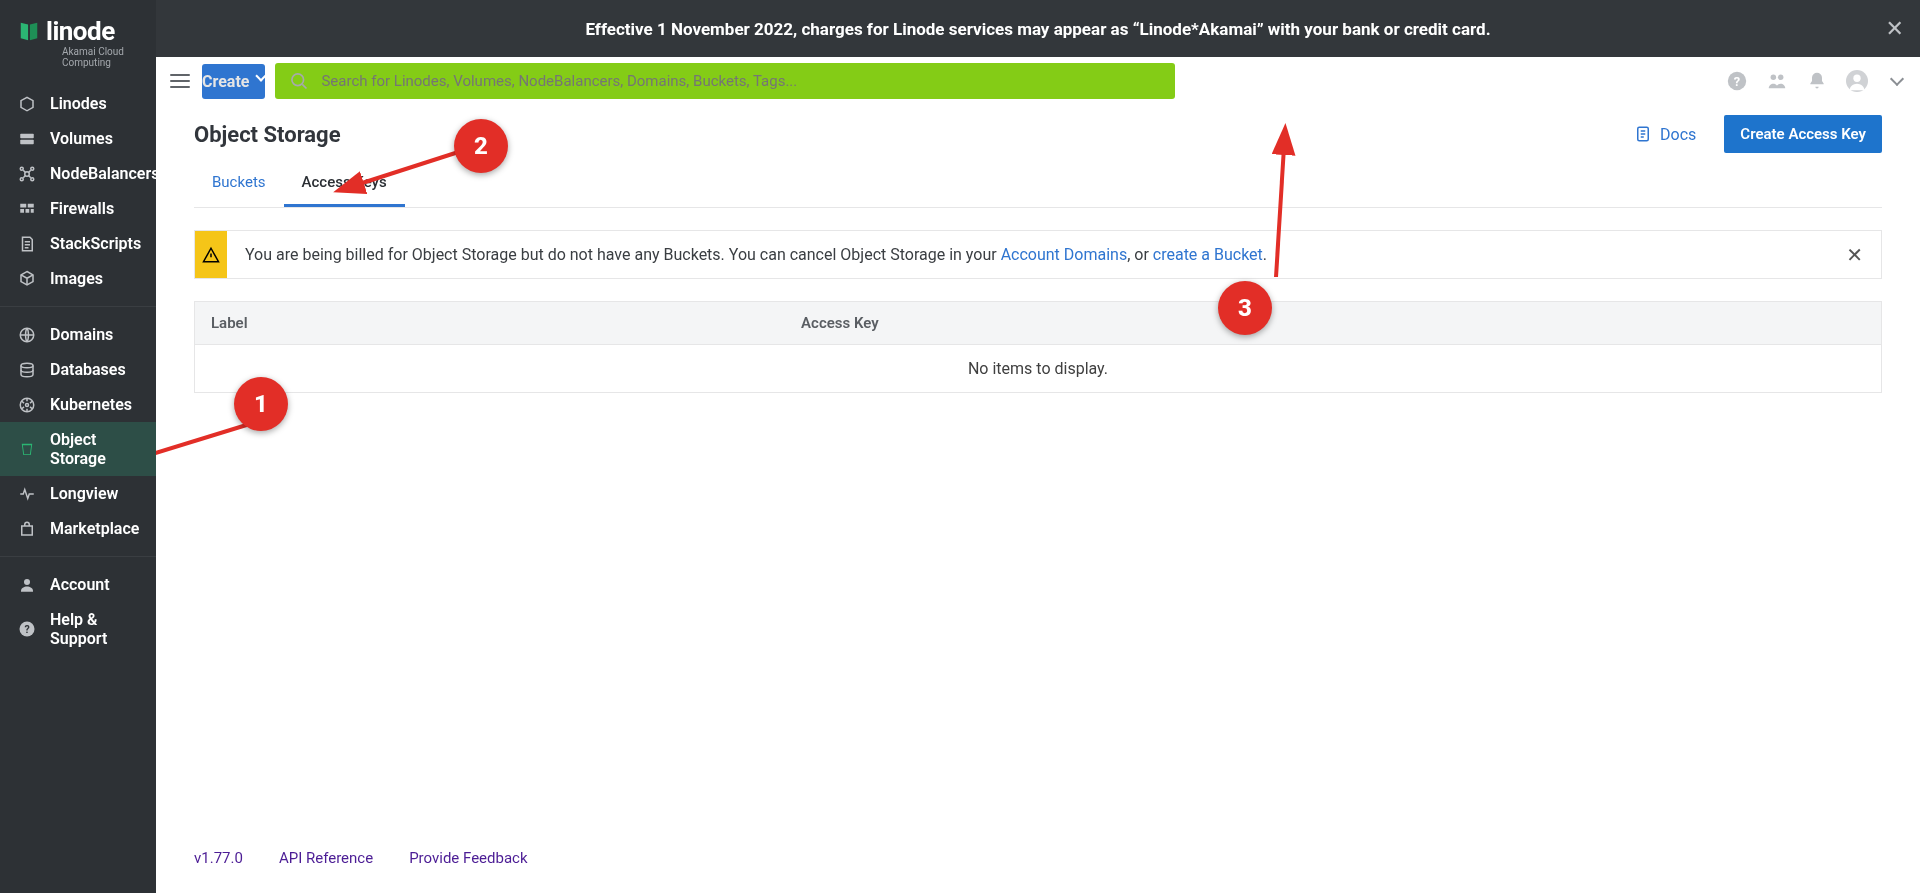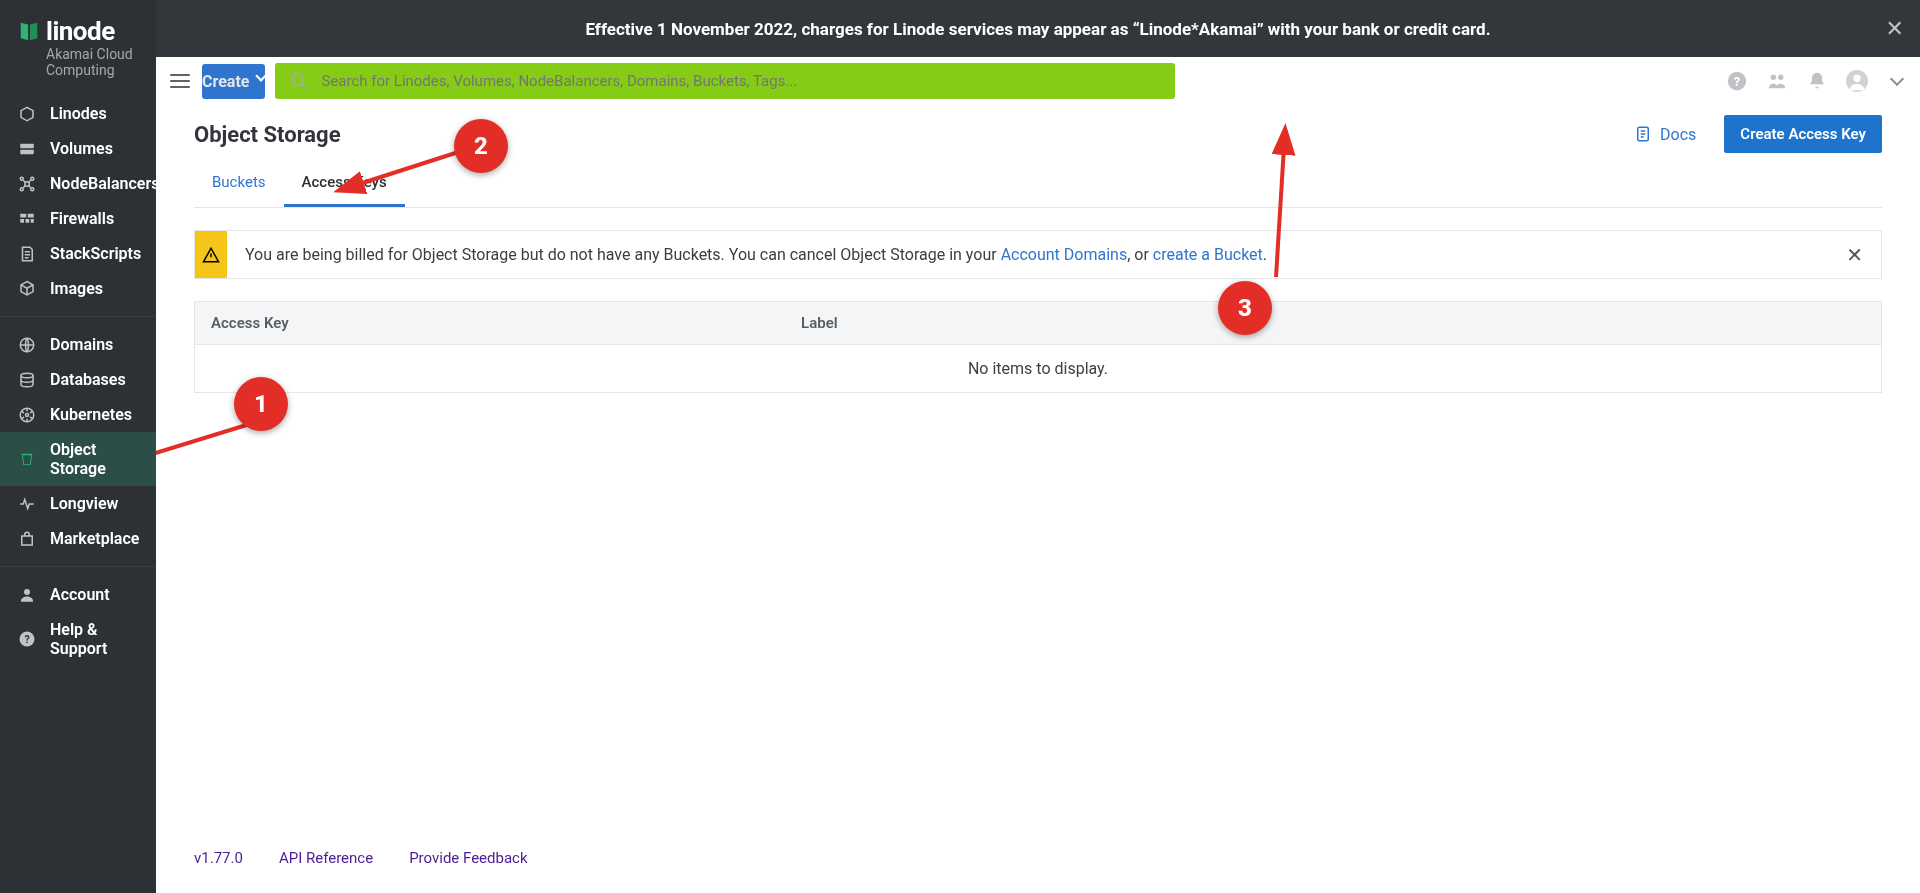--- a/index.html
+++ b/index.html
@@ -23,21 +23,21 @@
   }
   *{box-sizing:border-box;font-family:-apple-system,BlinkMacSystemFont,"Segoe UI",Roboto,Helvetica,Arial,sans-serif;}
   html,body{margin:0;padding:0;height:100%;}
   body{display:flex;min-height:100vh;background:var(--page-bg);}
 
   
   .sidebar{width:156px;background:var(--sidebar-bg);color:var(--text-light);display:flex;flex-direction:column;flex-shrink:0;}
   .logo-wrap{padding:18px 18px 8px;background:var(--sidebar-bg);}
   .sidebar .brand{font-weight:700;font-size:26px;line-height:1;letter-spacing:-0.5px;}
   .sidebar .brand .mark{display:inline-block;width:22px;height:22px;vertical-align:-2px;margin-right:6px;}
-  .sidebar .tag{font-size:14px;color:var(--text-muted);margin-top:2px;margin-left:28px;}
+  .sidebar .tag{font-size:10px;color:var(--text-muted);margin-top:2px;margin-left:44px;}
   .nav-group{padding:10px 0;}
   .nav-group + .nav-group{border-top:1px solid #3a3e42;}
   .nav-item{display:flex;align-items:center;gap:14px;padding:8px 18px;font-size:16px;font-weight:600;color:var(--text-light);cursor:pointer;}
   .nav-item .ni-icon{width:18px;height:18px;display:flex;align-items:center;justify-content:center;color:var(--icon-grey);}
   .nav-item.active{background:var(--sidebar-active);}
   .nav-item.active .ni-icon{color:#2bb673;}
 
   
   .main{flex:1;display:flex;flex-direction:column;min-width:0;}
   .banner{background:var(--banner-bg);color:var(--text-light);display:flex;align-items:center;justify-content:center;height:57px;font-size:17px;font-weight:700;position:relative;}
@@ -328,22 +328,22 @@
           </svg>
       </div>
       <div class="alert-body">
         <span>You are being billed for Object Storage but do not have any Buckets. You can cancel Object Storage in your </span><a href="#">Account Domains</a><span>, or </span><a href="#">create a Bucket</a><span>.</span>
       </div>
       <div class="alert-close">✕</div>
     </div>
 
     <div class="table">
       <div class="thead">
+        <div class="th th-label">Label</div>
         <div class="th th-key">Access Key</div>
-        <div class="th th-label">Label</div>
         <div class="th th-sp"></div>
       </div>
       <div class="empty-row">No items to display.</div>
     </div>
 
     <svg class="anno arrow-svg" style="left:-38px;top:308px;" width="180" height="60">
       <defs>
           <marker id="ah1" markerWidth="10" markerHeight="10" refX="2" refY="3" orient="auto">
             <path d="M0,0 L0,6 L8,3 z" fill="#e22e27"></path>
           </marker>

